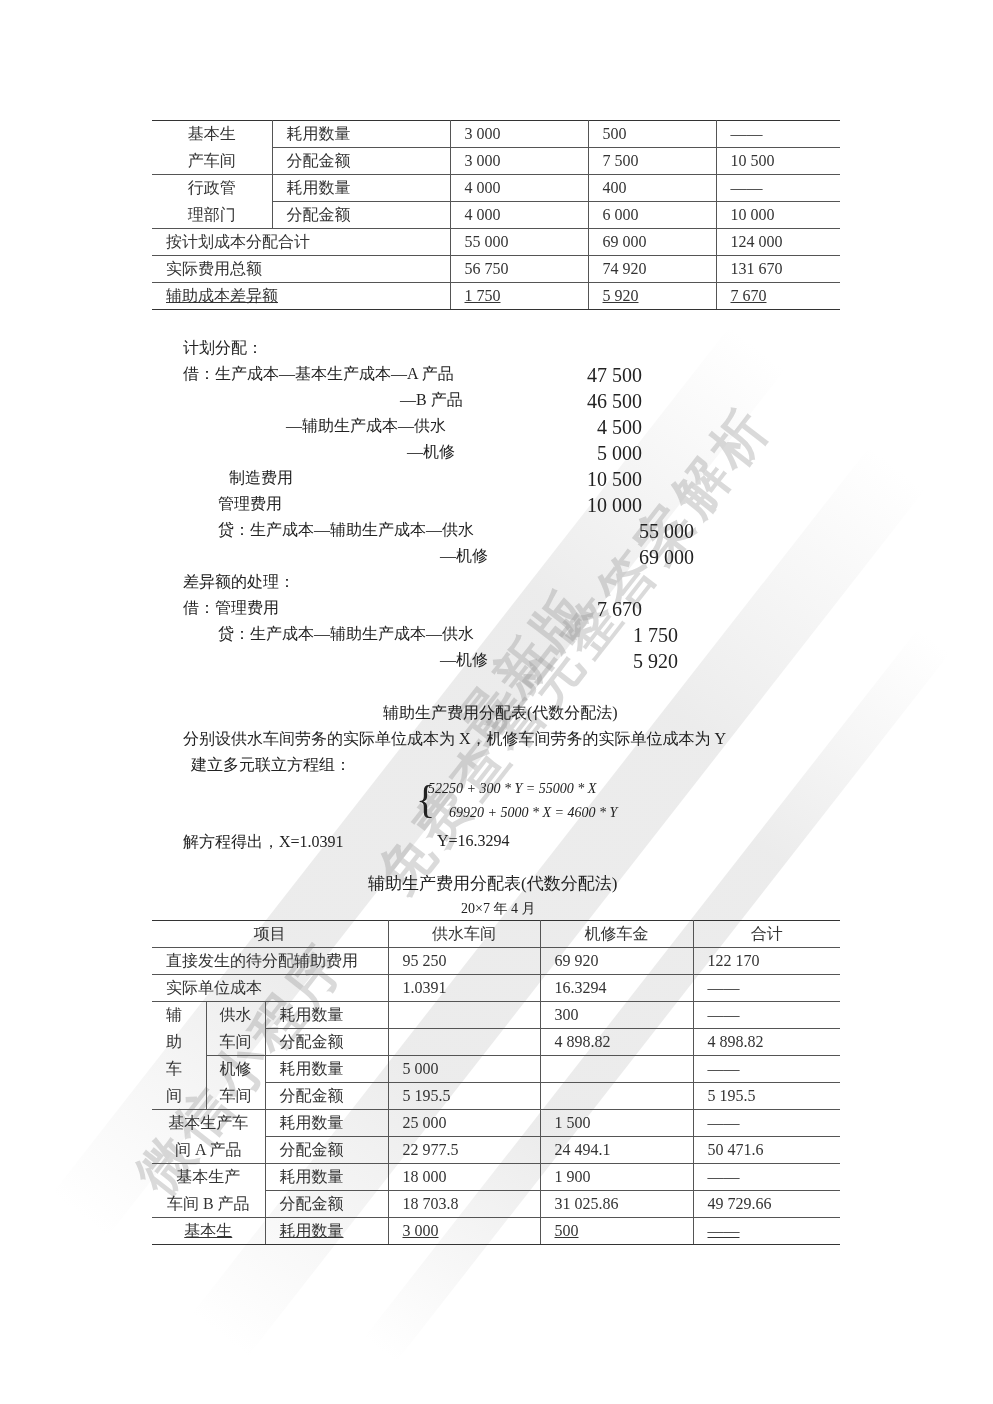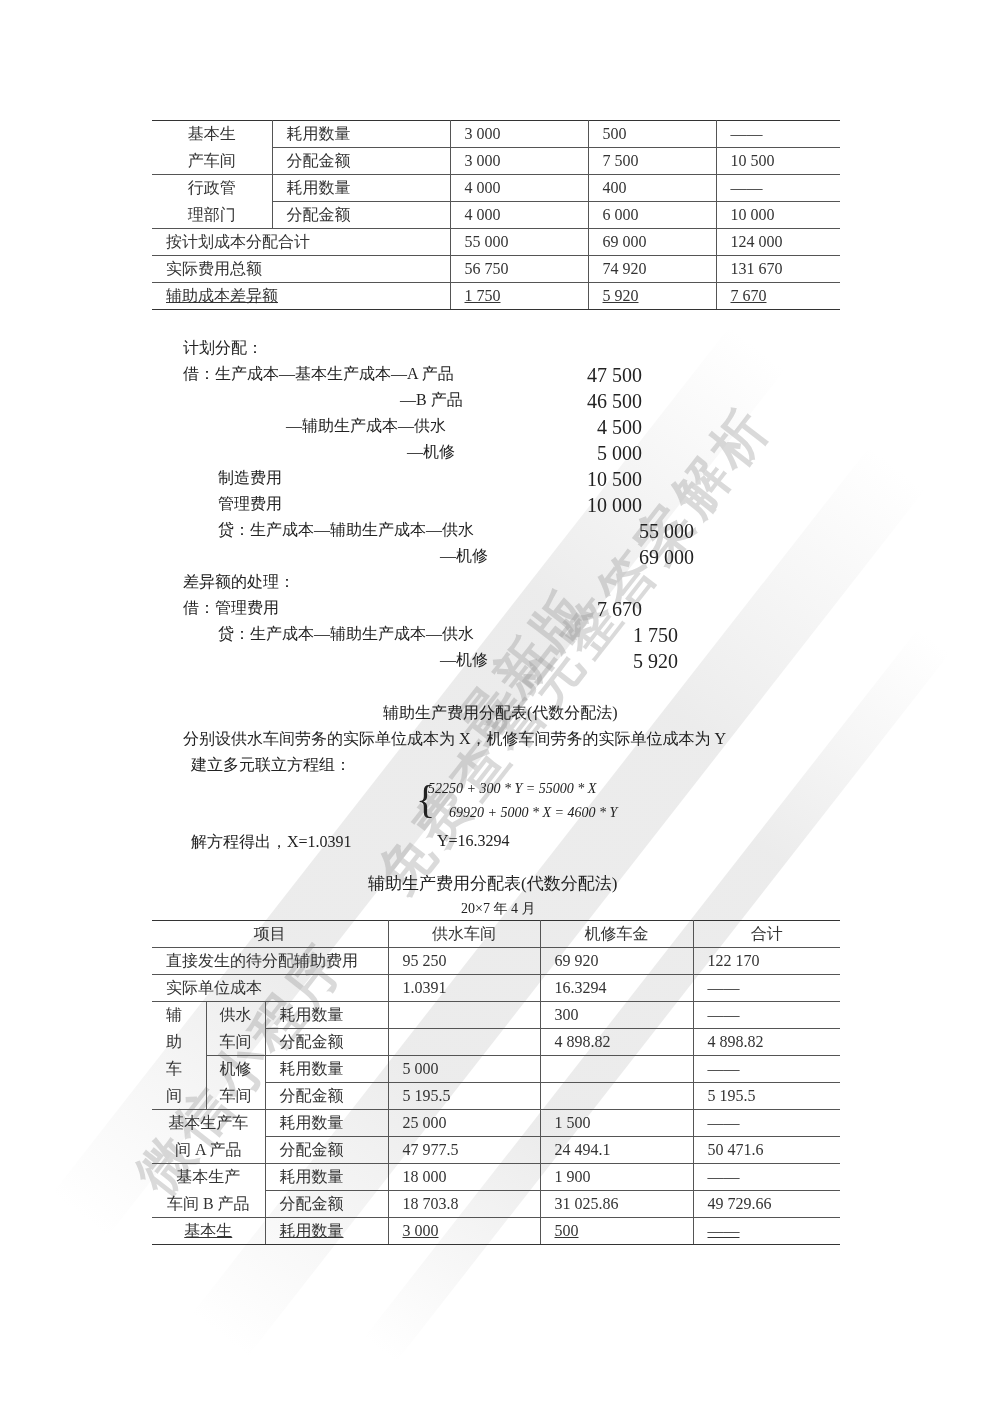--- a/index.html
+++ b/index.html
@@ -102,21 +102,21 @@
 
   <div class="ln" style="left:183px;top:338px;">计划分配：</div>
   <div class="ln" style="left:183px;top:364px;">借：生产成本—基本生产成本—A 产品</div>
   <div class="num" style="left:560px;width:82px;top:364px;">47 500</div>
   <div class="ln" style="left:400px;top:390px;">—B 产品</div>
   <div class="num" style="left:560px;width:82px;top:390px;">46 500</div>
   <div class="ln" style="left:286px;top:416px;">—辅助生产成本—供水</div>
   <div class="num" style="left:560px;width:82px;top:416px;">4 500</div>
   <div class="ln" style="left:407px;top:442px;">—机修</div>
   <div class="num" style="left:560px;width:82px;top:442px;">5 000</div>
-  <div class="ln" style="left:218px;top:468px;">制造费用</div>
+  <div class="ln" style="left:229px;top:468px;">制造费用</div>
   <div class="num" style="left:560px;width:82px;top:468px;">10 500</div>
   <div class="ln" style="left:218px;top:494px;">管理费用</div>
   <div class="num" style="left:560px;width:82px;top:494px;">10 000</div>
   <div class="ln" style="left:218px;top:520px;">贷：生产成本—辅助生产成本—供水</div>
   <div class="num" style="left:610px;width:84px;top:520px;">55 000</div>
   <div class="ln" style="left:440px;top:546px;">—机修</div>
   <div class="num" style="left:610px;width:84px;top:546px;">69 000</div>
 
   <div class="ln" style="left:183px;top:572px;">差异额的处理：</div>
   <div class="ln" style="left:183px;top:598px;">借：管理费用</div>
@@ -125,21 +125,21 @@
   <div class="num" style="left:596px;width:82px;top:624px;">1 750</div>
   <div class="ln" style="left:440px;top:650px;">—机修</div>
   <div class="num" style="left:596px;width:82px;top:650px;">5 920</div>
 
   <div class="title" style="left:383px;top:703px;">辅助生产费用分配表(代数分配法)</div>
   <div class="ln" style="left:183px;top:729px;">分别设供水车间劳务的实际单位成本为 X，机修车间劳务的实际单位成本为 Y</div>
   <div class="ln" style="left:183px;top:755px;margin-left:8px;">建立多元联立方程组：</div>
   <div class="brace" style="left:416px;top:780px;">{</div>
   <div class="eq" style="left:428px;top:781px;">52250 + 300 * Y = 55000 * X</div>
   <div class="eq" style="left:449px;top:805px;">69920 + 5000 * X = 4600 * Y</div>
-  <div class="ln" style="left:191px;top:832px;">解方程得出，X=1.0391</div>
+  <div class="ln" style="left:183px;top:832px;">解方程得出，X=1.0391</div>
   <div class="ln" style="left:437px;top:832px;">Y=16.3294</div>
 
   <div class="title" style="left:368px;top:872px;font-size:17px;">辅助生产费用分配表(代数分配法)</div>
   <div class="title" style="left:461px;top:900px;font-size:14px;">20×7 年 4 月</div>
 
   <table class="grid" style="left:152px;top:920px;width:688px;">
     <colgroup>
         <col style="width:54px">
         <col style="width:59px">
         <col style="width:123px">
@@ -203,21 +203,21 @@
     <tr>
       <td colspan="2" class="c nb">基本生产车</td>
       <td>耗用数量</td>
       <td>25 000</td>
       <td>1 500</td>
       <td>——</td>
     </tr>
     <tr>
       <td colspan="2" class="c nt">间 A 产品</td>
       <td>分配金额</td>
-      <td>47 977.5</td>
+      <td>22 977.5</td>
       <td>24 494.1</td>
       <td>50 471.6</td>
     </tr>
     <tr>
       <td colspan="2" class="c nb">基本生产</td>
       <td>耗用数量</td>
       <td>18 000</td>
       <td>1 900</td>
       <td>——</td>
     </tr>

